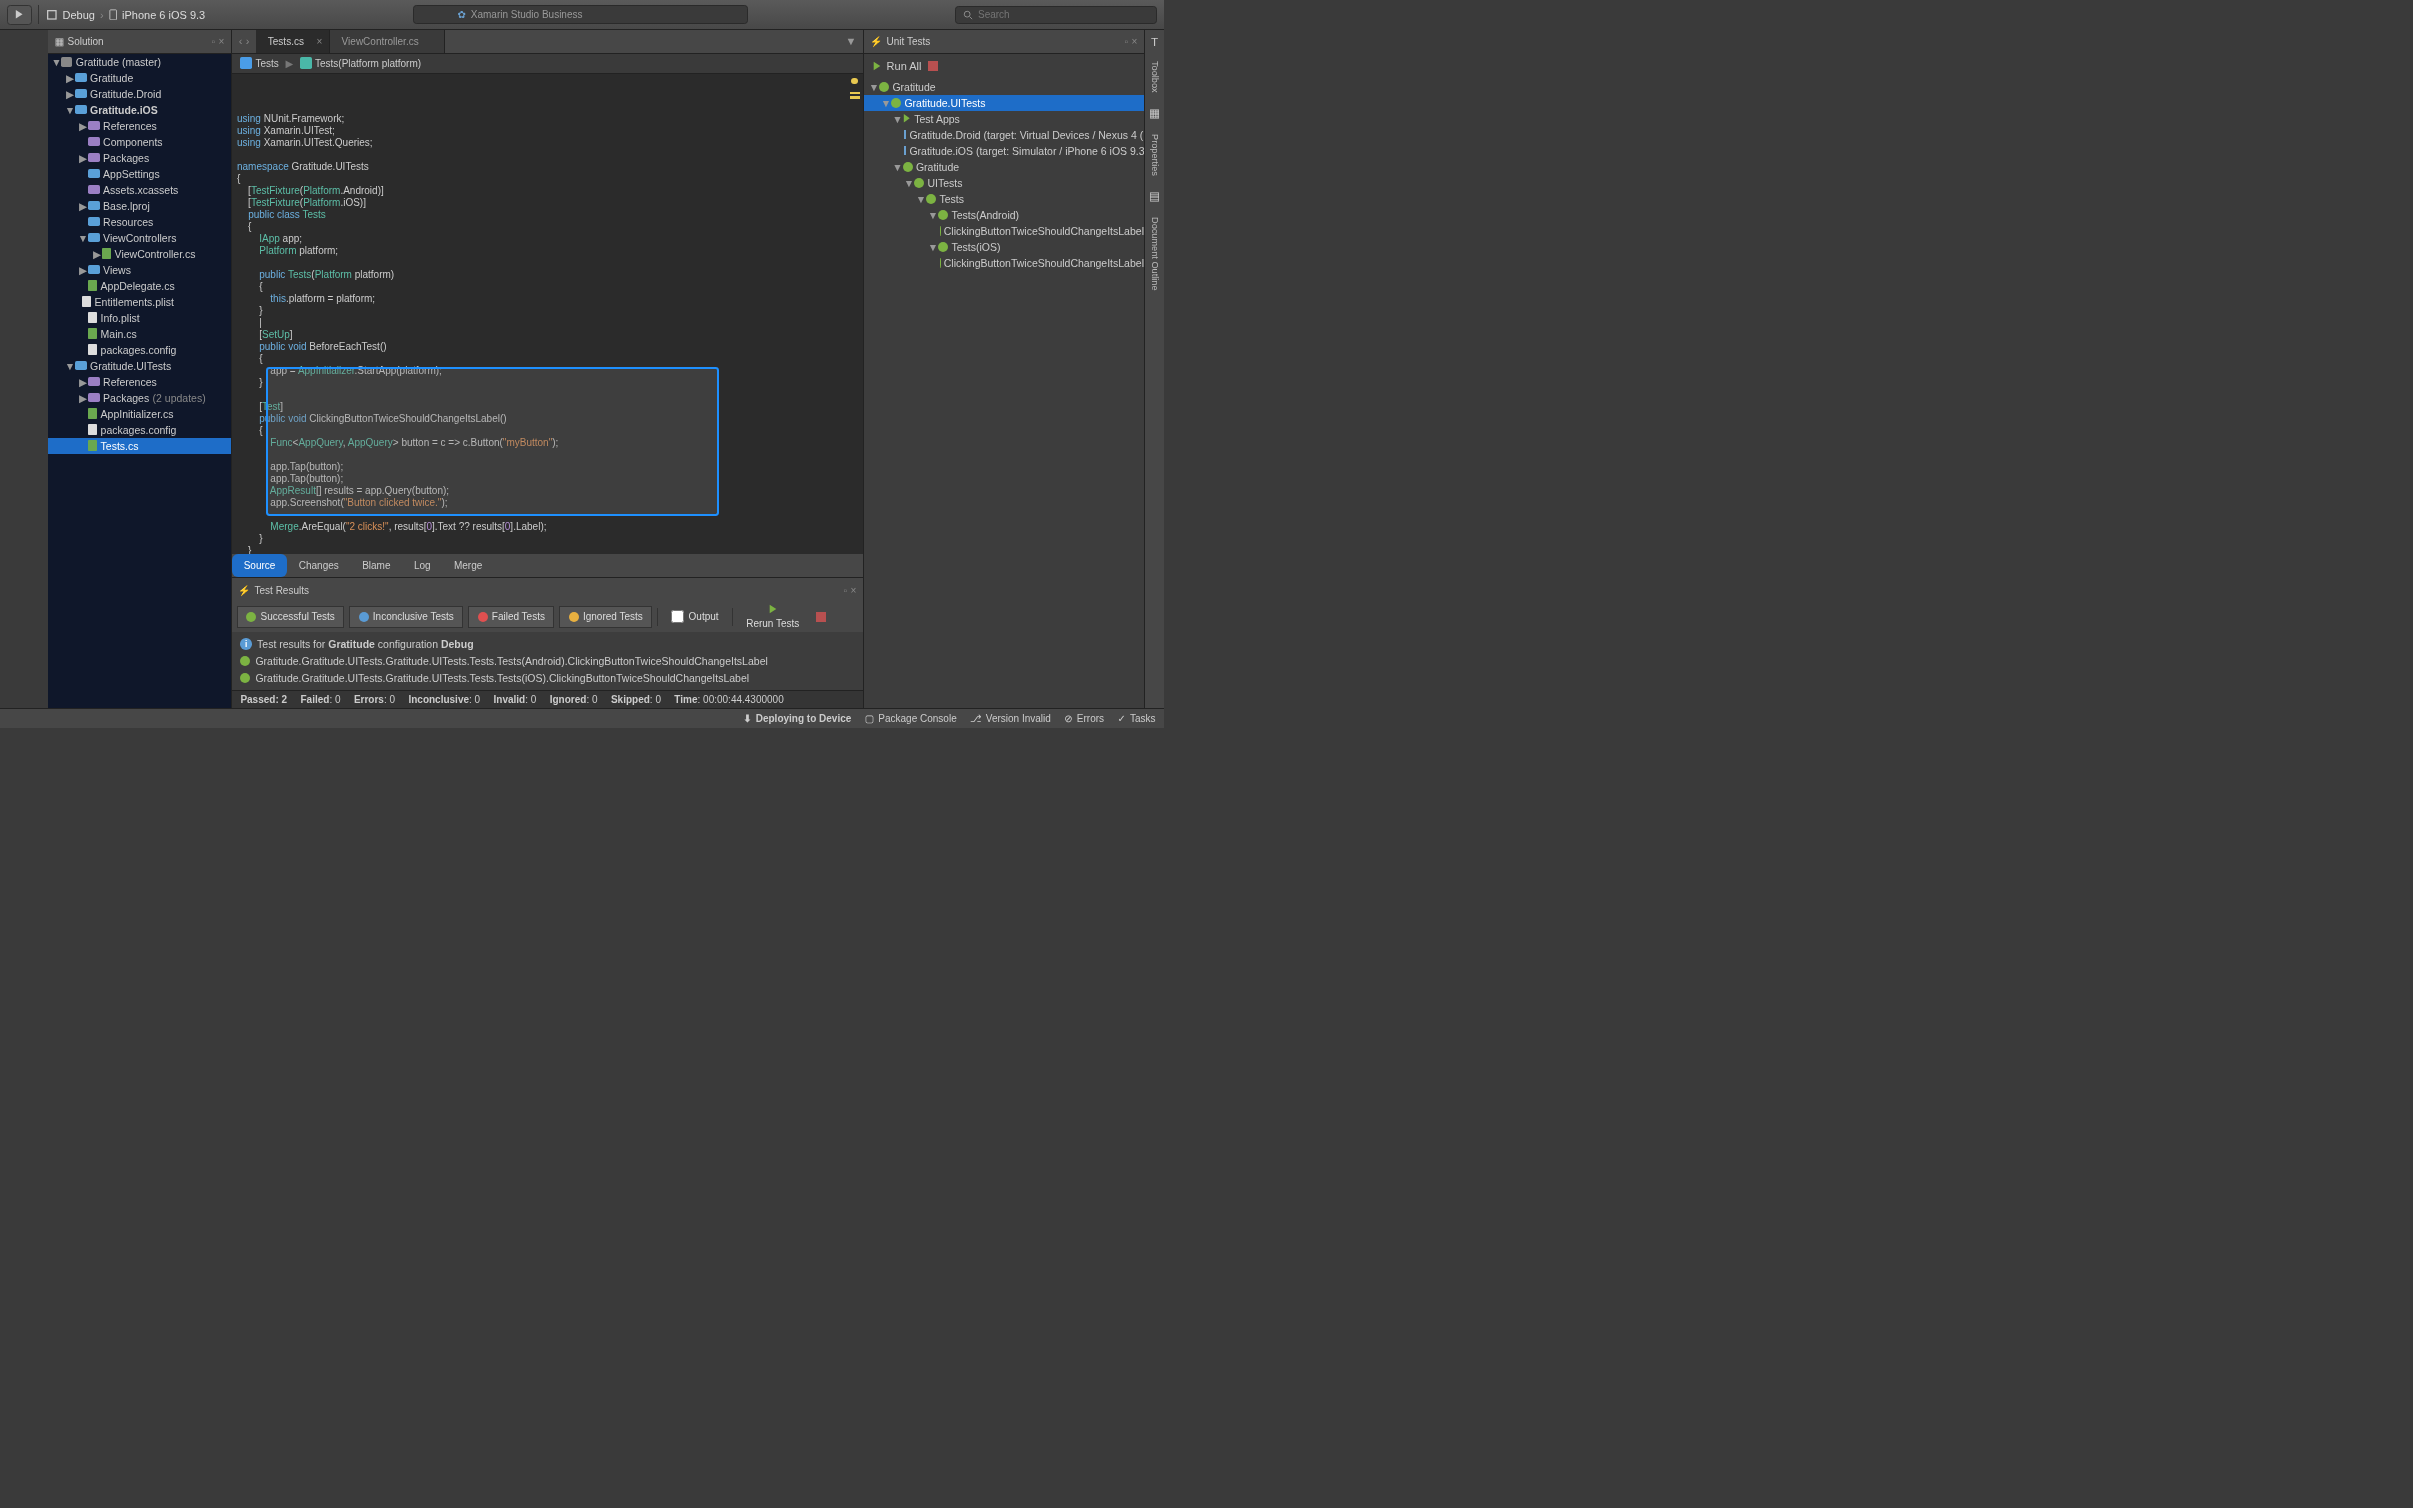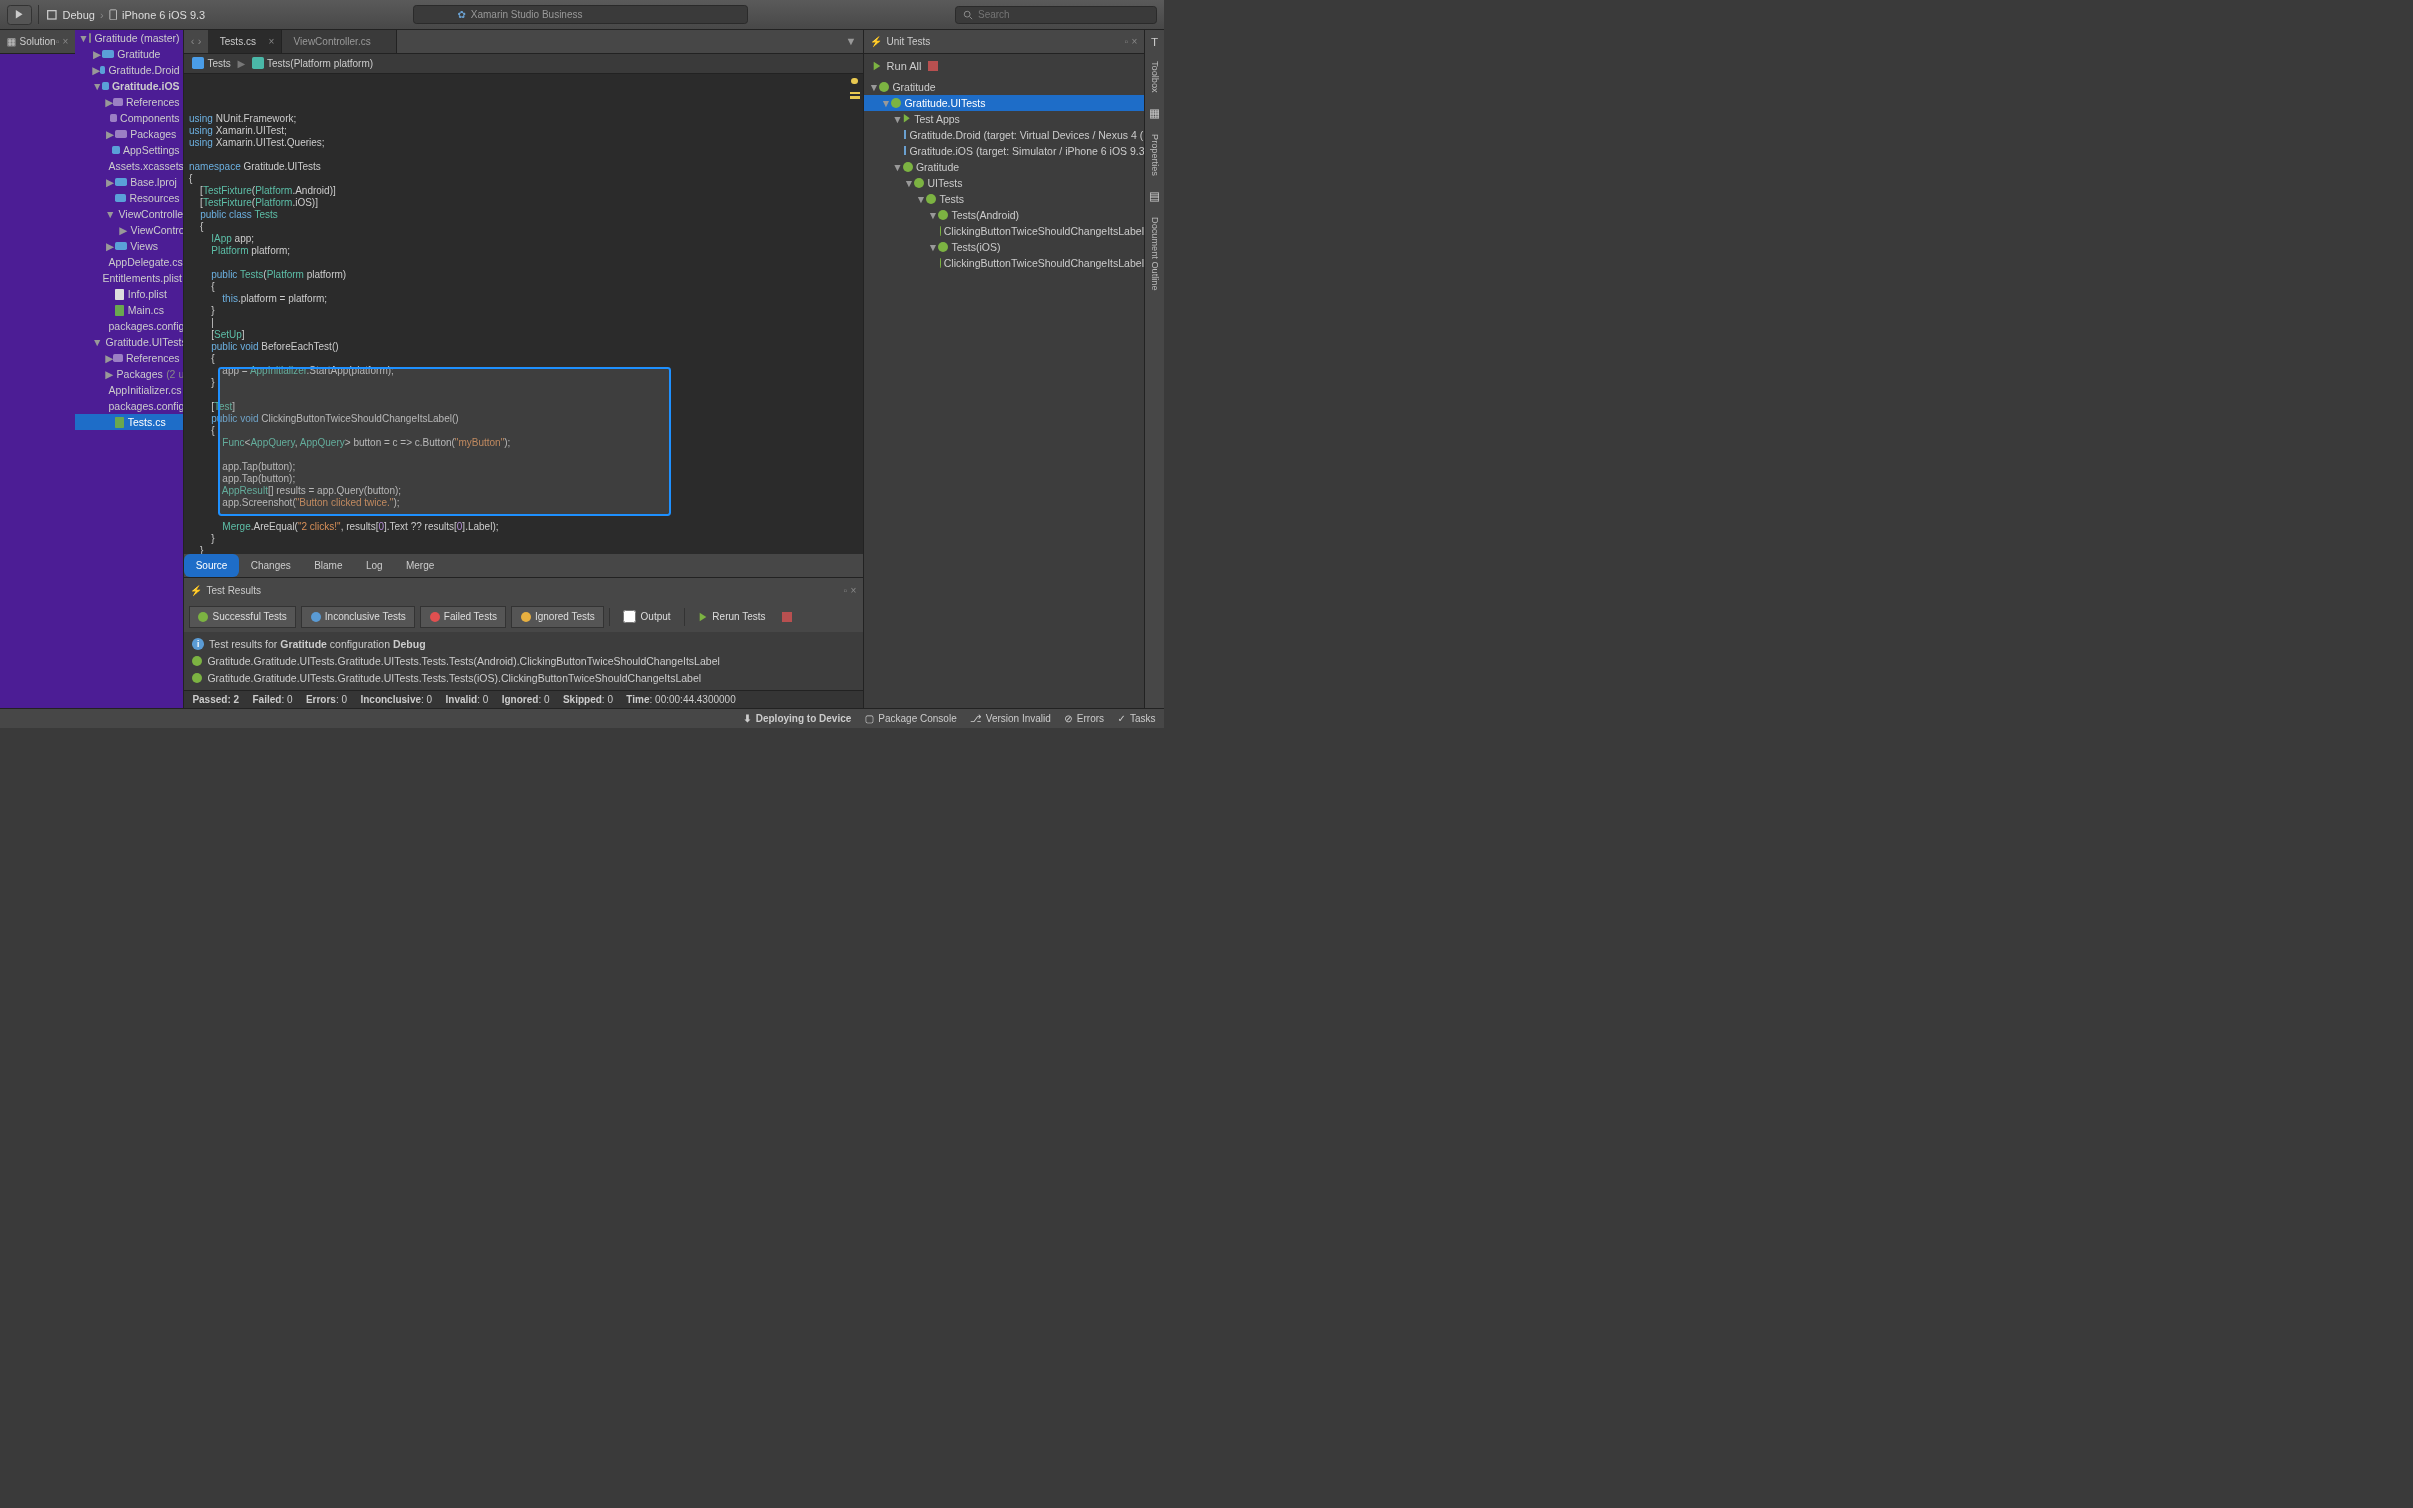--- a/index.html
+++ b/index.html
@@ -11,21 +11,21 @@
 .btn-play svg{width:8.4px;height:8.4px;}
 .sep{width:0.8px;height:18.4px;background:#333;}
 .config-area{display:flex;align-items:center;gap:5px;font-size:11px;color:#ddd;}
 .center-status{flex:1;display:flex;justify-content:center;}
 .status-pill{background:#3a3a3a;border:0.8px solid #2a2a2a;border-radius:3.4px;padding:3.4px 134px 3.4px 13.4px;color:#999;font-size:10px;display:flex;align-items:center;gap:5px;min-width:335px;justify-content:center;}
 .search-box{background:#3a3a3a;border:0.8px solid #2a2a2a;border-radius:3.4px;padding:2.5px 6.7px;display:flex;align-items:center;gap:5px;width:202px;}
 .search-box input{background:none;border:none;outline:none;color:#ccc;font-size:10px;flex:1;}
 
 
 .main{flex:1;display:flex;overflow:hidden;}
-.panel-left{width:184px;background:#4c1d95;border-right:0.8px solid #222;display:flex;}
+.panel-left{width:184px;background:#0f172a;border-right:0.8px solid #222;display:flex;flex-direction:column;margin-left:48px;}
 .panel-header{height:23.5px;background:#474747;border-bottom:0.8px solid #222;display:flex;align-items:center;padding:0 6.7px;font-size:10px;justify-content:space-between;}
 .tree{overflow:auto;flex:1;font-size:10.5px;}
 .tree-item{display:flex;align-items:center;height:16px;padding-right:3.4px;cursor:default;white-space:nowrap;}
 .tree-item.selected{background:#1e6dc8;color:#fff;}
 .tree-item.bold{font-weight:600;}
 .tw{width:10px;display:inline-flex;justify-content:center;color:#999;}
 .ic{width:12.6px;height:12.6px;margin-right:3.4px;display:inline-flex;align-items:center;justify-content:center;}
 .ic.folder{background:#5aa0d8;border-radius:1.7px;width:11.7px;height:8.4px;}
 .ic.folder.purple{background:#9b7fc4;}
 .ic.file{background:#ddd;width:9.2px;height:11px;border-radius:0.8px;}
@@ -383,21 +383,21 @@
           <div class="tr-btn">
             <span class="circ y"></span>
             <span>Ignored Tests</span>
           </div>
           <div class="sep"></div>
           <div class="tr-btn" style="background: transparent; border: none;">
             <input type="checkbox" style="">
             <span>Output</span>
           </div>
           <div class="sep"></div>
-          <div class="tr-btn" style="background: transparent; border: none;">
+          <div class="tr-btn" style="background: transparent; border: none; flex-direction: column;">
             <svg width="10" height="10" viewBox="0 0 12 12">
               <path d="M2 1 L10 6 L2 11 Z" fill="#7cb342"></path>
             </svg>
             <span>Rerun Tests</span>
           </div>
           <span style="width: 10px; height: 10px; background: rgb(184, 80, 80); margin-left: 3.4px;"></span>
         </div>
       <div class="tr-body" id="tr-body">
           <div class="tr-line">
             <span class="circ b" style="width:11.7px;height:11.7px;display:flex;align-items:center;justify-content:center;color:#fff;font-size:8.4px;font-weight:bold">i</span>

